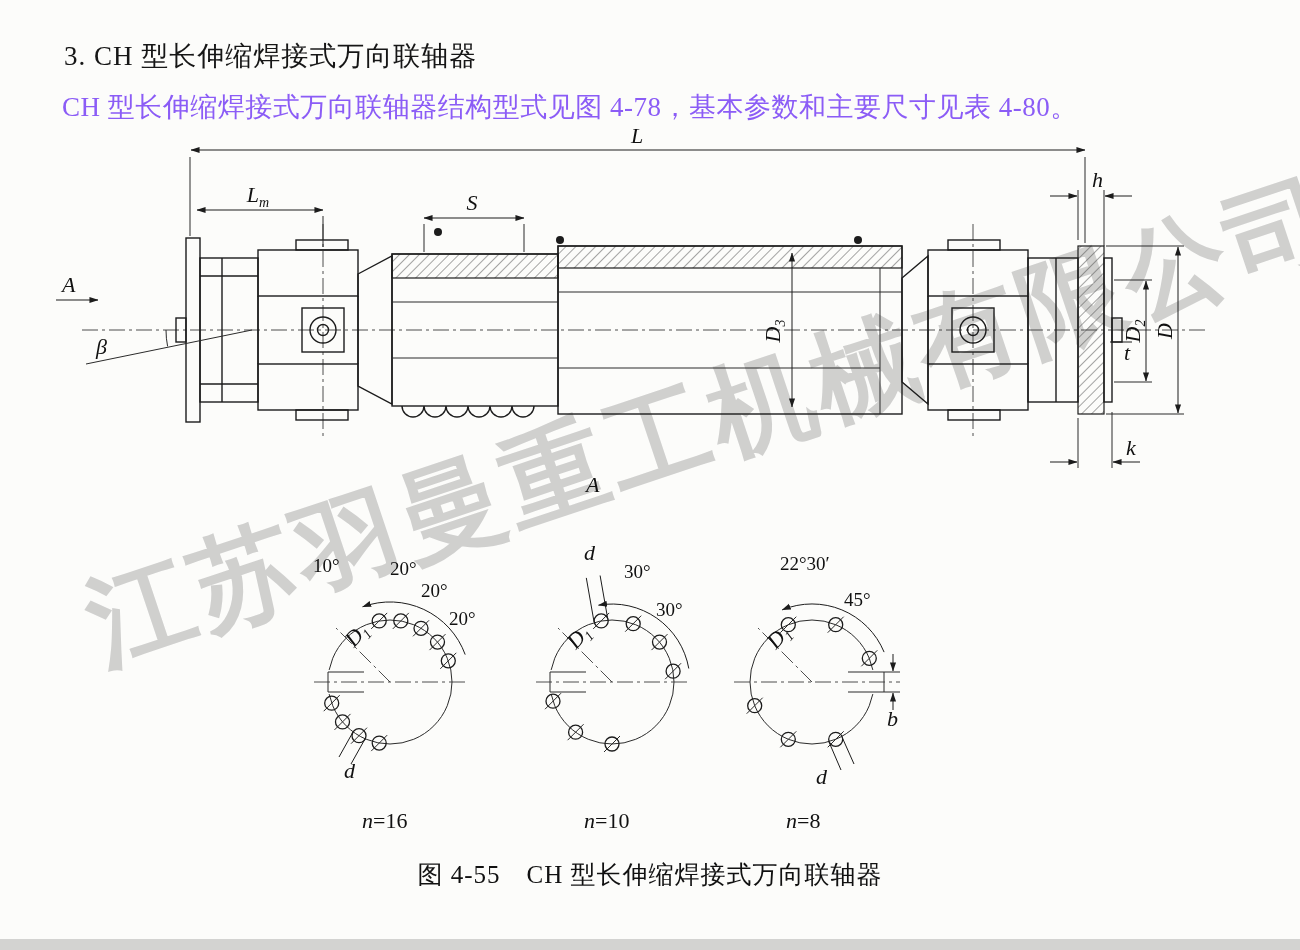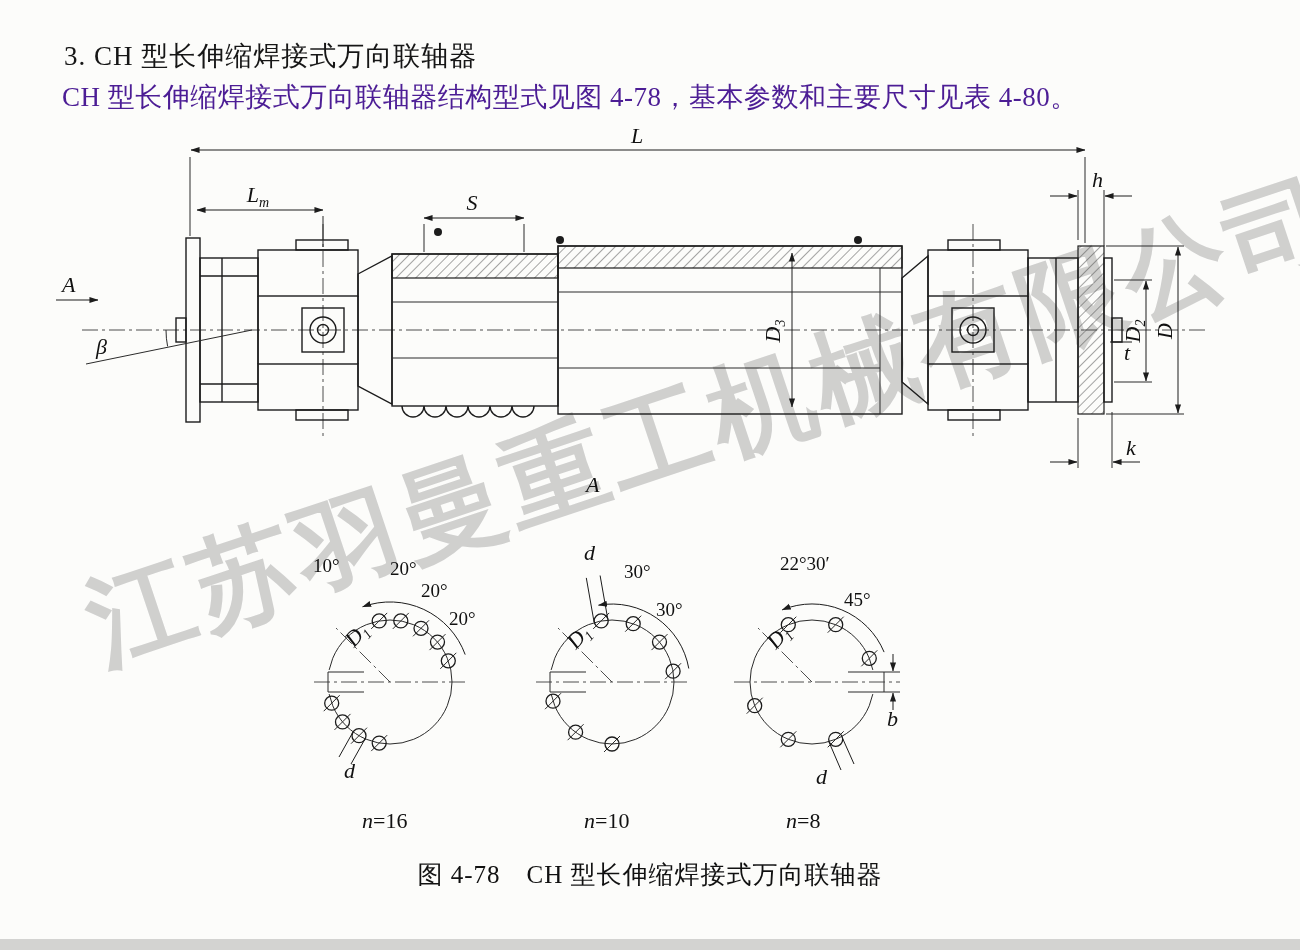--- a/index.html
+++ b/index.html
@@ -1,21 +1,21 @@
 <!DOCTYPE html>
 <html><head>
 <meta charset="utf-8">
 <style>
   * { margin:0; padding:0; box-sizing:border-box; }
   html,body { width:1300px; height:950px; }
   body { background:#e9e9e7; font-family:"Liberation Serif","DejaVu Serif",serif; }
   .page { position:relative; width:1300px; height:950px; background:#fcfcfa; overflow:hidden; }
 
   .heading  { position:absolute; left:64px; top:28px;  font-size:27px; color:#161616; letter-spacing:1px; white-space:nowrap;margin-top:10px; }
-  .body-text{ position:absolute; left:62px; top:79px;  font-size:27px; color:#4c1d95; letter-spacing:0.5px; white-space:nowrap; }
+  .body-text{ position:absolute; left:62px; top:89px;  font-size:27px; color:#8b5cf6; letter-spacing:0.5px; white-space:nowrap; }
   .caption  { position:absolute; left:0; top:858px; width:1300px; text-align:center; font-size:25px; color:#111; letter-spacing:1px; }
 
   .watermark { position:absolute; left:92px; top:560px; font-size:104px; font-weight:700;
                color:#8f8f8f; opacity:0.40; transform:rotate(-18.5deg); transform-origin:0 50%;
                letter-spacing:5px; white-space:nowrap; pointer-events:none; }
 
   svg.fig { position:absolute; left:0; top:0; }
 
   .ln   { stroke:#1c1c1c; stroke-width:1.4; fill:none; }
   .thin { stroke:#2b2b2b; stroke-width:1;   fill:none; }
@@ -285,15 +285,15 @@
       <line class="dim" x1="829" y1="742" x2="841" y2="770"></line>
       <text class="lbl" x="816" y="784">d</text>
 
       <text class="alb" x="780" y="570">22°30′</text>
       <text class="alb" x="844" y="606">45°</text>
       <text class="lbl" transform="rotate(-48 776 650)" x="776" y="650"><tspan>D</tspan><tspan class="sub" dy="5">1</tspan></text>
       <text class="lbl" x="786" y="828"><tspan>n</tspan><tspan class="roman">=8</tspan></text>
     </g>
   </svg>
 
-  <div class="caption">图 4-78　CH 型长伸缩焊接式万向联轴器</div>
+  <div class="caption">图 4-55　CH 型长伸缩焊接式万向联轴器</div>
   <div class="scan-edge-bottom"></div>
 </div>
 
 </body></html>

